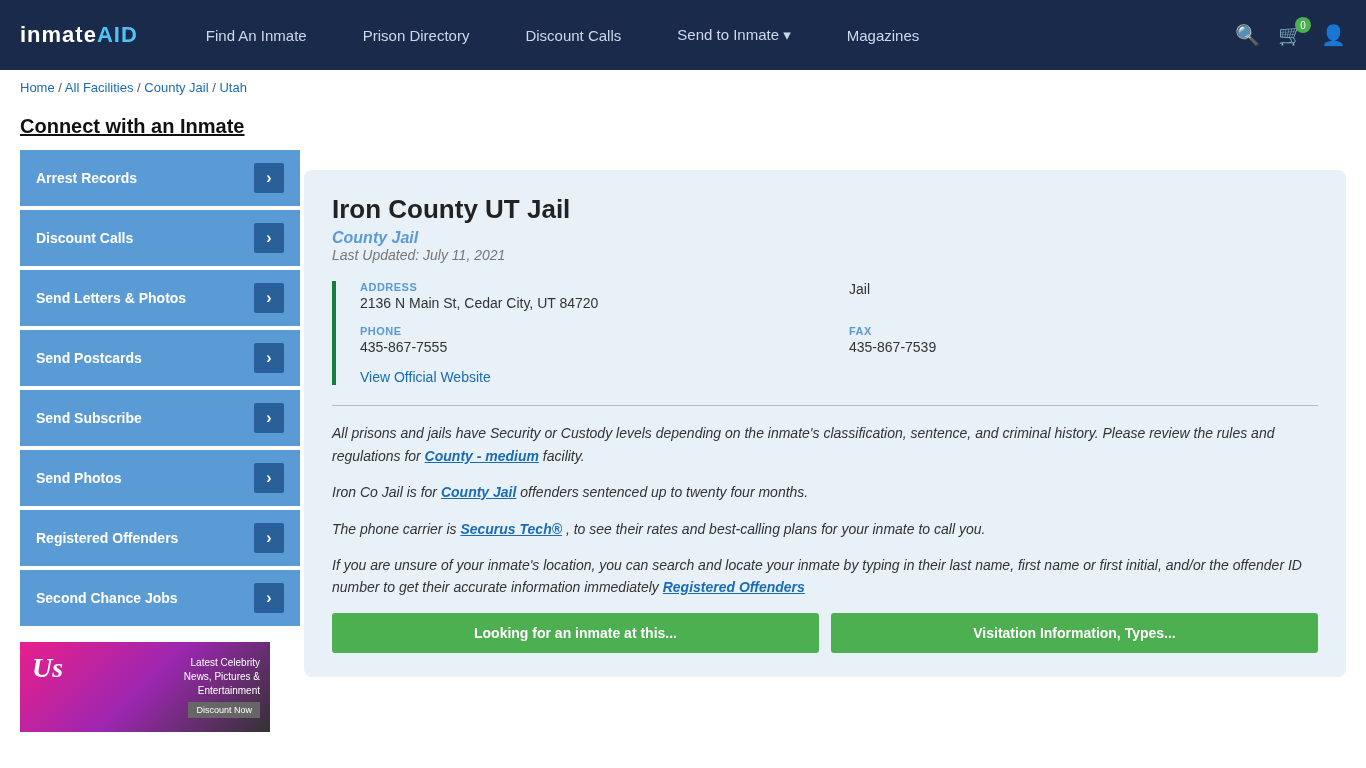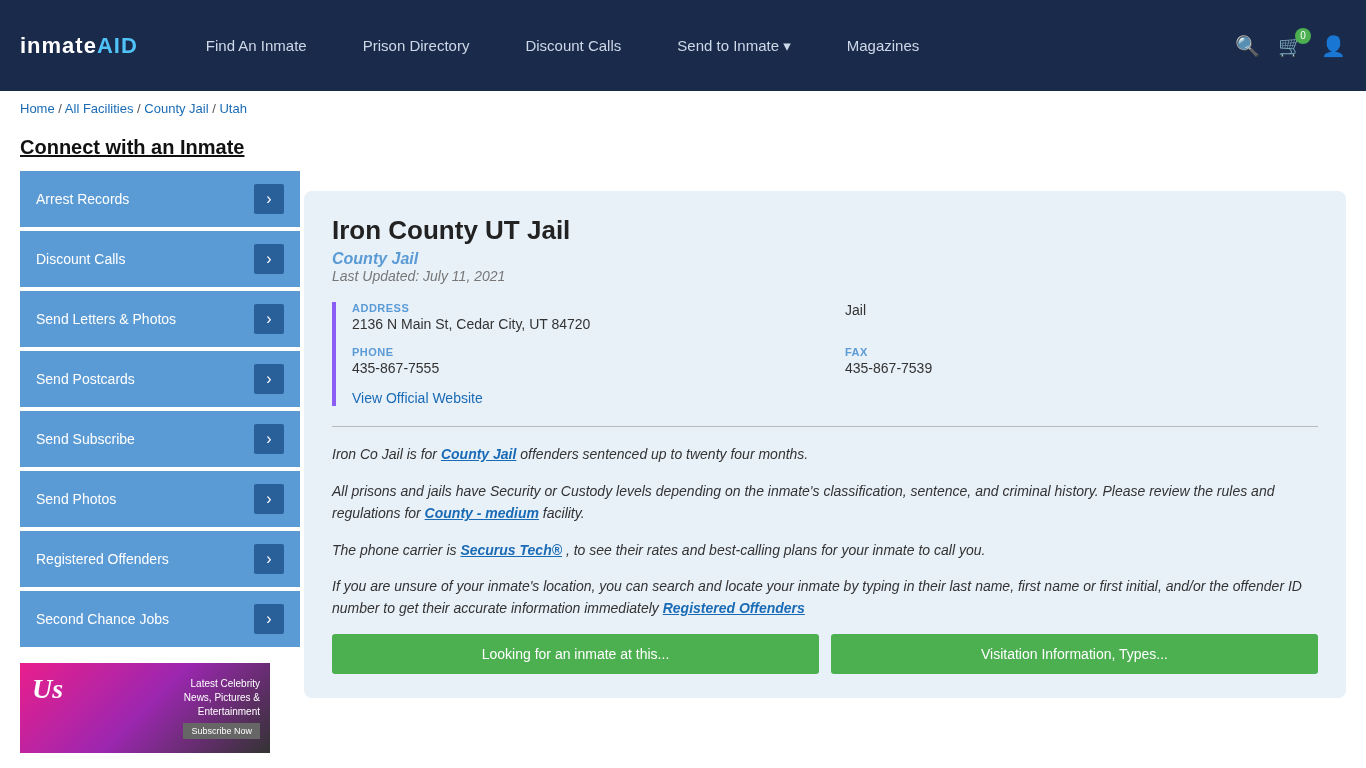--- a/index.html
+++ b/index.html
@@ -4,21 +4,21 @@
   <style>
     * { margin: 0; padding: 0; box-sizing: border-box; }
     body { font-family: Arial, sans-serif; font-size: 14px; color: #333; background: #fff; }
 
     
     .navbar {
       background: #1a2a4a;
       display: flex;
       align-items: center;
       padding: 0 20px;
-      height: 91px;
+      height: 70px;
     }
     .navbar-logo {
       margin-right: 40px;
     }
     .logo-text {
       color: #fff;
       font-size: 22px;
       font-weight: bold;
       letter-spacing: 1px;
     }
@@ -107,21 +107,21 @@
     .sidebar-item {
       display: flex;
       align-items: center;
       justify-content: space-between;
       background: #5b9bd5;
       color: #fff;
       padding: 13px 16px;
       margin-bottom: 4px;
       cursor: pointer;
       font-size: 14px;
-      font-weight: 400;
+      font-weight: 700;
     }
     .sidebar-arrow {
       background: #2a6099;
       width: 30px;
       height: 30px;
       display: flex;
       align-items: center;
       justify-content: center;
       font-size: 16px;
       border-radius: 2px;
@@ -187,22 +187,22 @@
     }
     .facility-updated {
       font-size: 14px;
       color: #777;
       font-style: italic;
       margin-bottom: 18px;
     }
 
     
     .info-box {
-      border-left: 4px solid #8b5cf6;
-      padding-left: 16px;
+      border-left: 4px solid #15803d;
+      padding-left: 24px;
       margin-bottom: 20px;
       display: grid;
       grid-template-columns: 1fr 1fr;
       gap: 14px 20px;
     }
     .info-label {
       font-size: 11px;
       font-weight: bold;
       color: #5b9bd5;
       letter-spacing: 0.5px;
@@ -240,21 +240,21 @@
     .bottom-buttons {
       display: flex;
       gap: 12px;
       margin-top: 8px;
     }
     .btn-green {
       background: #4caf50;
       color: #fff;
       padding: 12px 20px;
       font-size: 14px;
-      font-weight: normal;
+      font-weight: bold;
       border: none;
       cursor: pointer;
       border-radius: 3px;
       flex: 1;
       text-align: center;
     }
 
     .divider-line {
       height: 1px;
       background: #bbb;
@@ -340,21 +340,21 @@
       <span class="sidebar-arrow">›</span>
     </div>
 
     <div class="sidebar-ad">
       <div class="sidebar-ad-logo">Us</div>
       <div class="sidebar-ad-text">
         <div>Latest Celebrity</div>
         <div>News, Pictures &amp;</div>
         <div>Entertainment</div>
       </div>
-      <button class="sidebar-ad-btn">Subscribe Now</button>
+      <button class="sidebar-ad-btn">Discount Now</button>
     </div>
   </aside>
 
   <main class="content-area">
     <h1 class="facility-title">Iron County UT Jail</h1>
     <div class="facility-subtitle">County Jail</div>
     <div class="facility-updated">Last Updated: July 11, 2021</div>
 
     <div class="info-box">
       <div>
@@ -374,28 +374,28 @@
       </div>
       <div class="official-link-row">
         <a class="info-link" href="#">View Official Website</a>
       </div>
     </div>
 
     <div class="divider-line"></div>
 
     <div class="desc-section">
       <p class="desc-para">
+        <span>All prisons and jails have Security or Custody levels depending on the inmate's classification, sentence, and criminal history. Please review the rules and regulations for</span>
+        <a href="#" class="highlight-bold">County - medium</a>
+        <span> facility.</span>
+      </p>
+      <p class="desc-para">
         <span>Iron Co Jail is for </span>
         <a href="#" class="highlight-bold">County Jail</a>
         <span> offenders sentenced up to twenty four months.</span>
-      </p>
-      <p class="desc-para">
-        <span>All prisons and jails have Security or Custody levels depending on the inmate's classification, sentence, and criminal history. Please review the rules and regulations for</span>
-        <a href="#" class="highlight-bold">County - medium</a>
-        <span> facility.</span>
       </p>
       <p class="desc-para">
         <span>The phone carrier is </span>
         <a href="#" class="highlight-bold">Securus Tech®</a>
         <span>, to see their rates and best-calling plans for your inmate to call you.</span>
       </p>
       <p class="desc-para">
         <span>If you are unsure of your inmate's location, you can search and locate your inmate by typing in their last name, first name or first initial, and/or the offender ID number to get their accurate information immediately</span>
         <a href="#" class="highlight-bold">Registered Offenders</a>
       </p>

